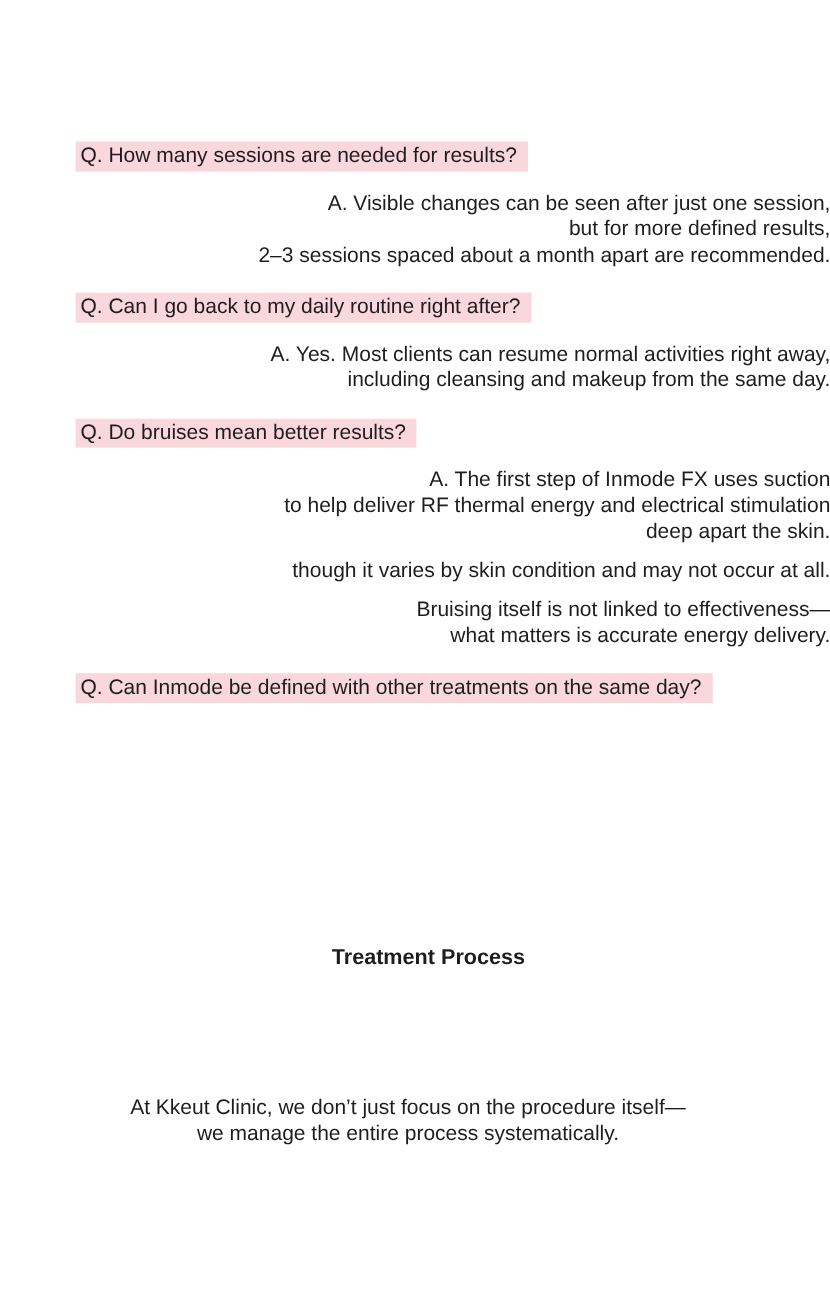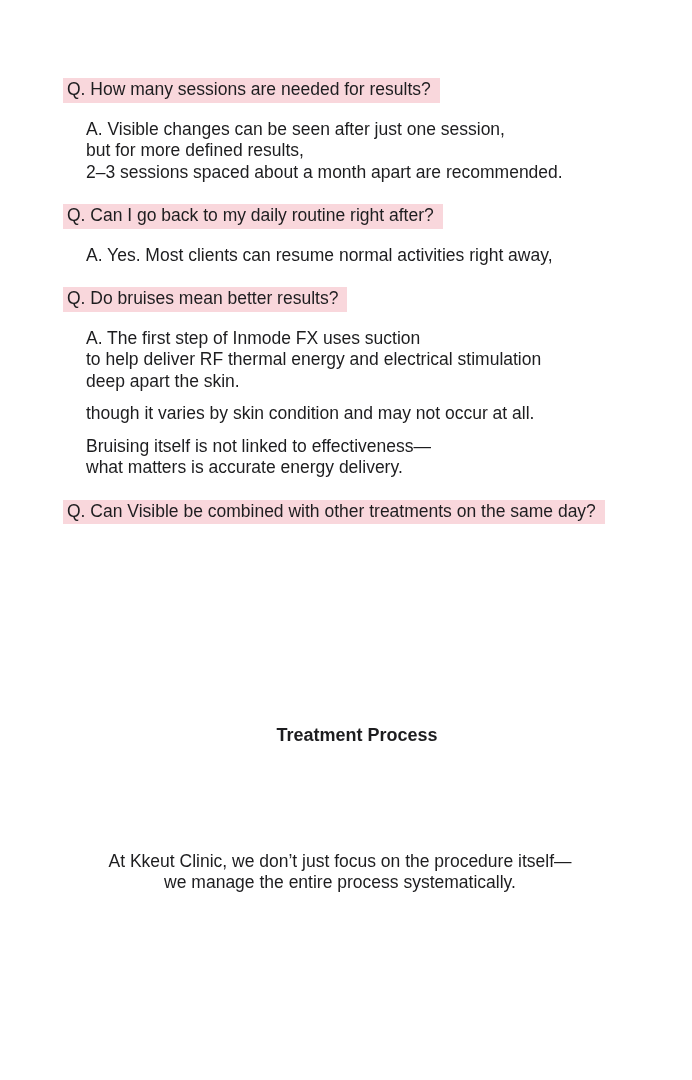--- a/index.html
+++ b/index.html
@@ -13,41 +13,42 @@
     height: 1080px;
     background: #ffffff;
     overflow: hidden;
     font-family: "Liberation Sans", "DejaVu Sans", sans-serif;
     font-size: 17.5px;
     line-height: 21.5px;
     color: #1d1d1f;
     -webkit-font-smoothing: antialiased;
   }
   .faq {
-    padding: 78px 0 0 63px;
+    padding: 118px 0 0 63px;
   }
   .faq-item {
     margin: 0 0 21px 0;
   }
   .faq-item:last-child {
     margin-bottom: 0;
   }
   .q {
     margin: 0 0 16px 0;
     font-size: 17.5px;
     font-weight: 400;
   }
   .hl {
     display: inline-block;
     background: #f9d7dc;
     color: inherit;
     padding: 1px 9px 2px 4px;
   }
   .a {
     margin-left: 23px;
+    text-align: right;
   }
   .para {
     margin: 0 0 11px 0;
   }
   .para:last-child {
     margin-bottom: 0;
   }
   .ln {
     display: block;
   }
@@ -80,20 +81,21 @@
           <span class="ln">2–3 sessions spaced about a month apart are recommended.</span>
         </p>
       </div>
     </article>
 
     <article class="faq-item">
       <h2 class="q"><mark class="hl">Q. Can I go back to my daily routine right after?</mark></h2>
       <div class="a">
         <p class="para">
           <span class="ln">A. Yes. Most clients can resume normal activities right away,</span>
+          <span class="ln">including cleansing and makeup from the same day.</span>
         </p>
       </div>
     </article>
 
     <article class="faq-item">
       <h2 class="q"><mark class="hl">Q. Do bruises mean better results?</mark></h2>
       <div class="a">
         <p class="para">
           <span class="ln">A. The first step of Inmode FX uses suction</span>
           <span class="ln">to help deliver RF thermal energy and electrical stimulation</span>
@@ -103,21 +105,21 @@
           <span class="ln">though it varies by skin condition and may not occur at all.</span>
         </p>
         <p class="para">
           <span class="ln">Bruising itself is not linked to effectiveness—</span>
           <span class="ln">what matters is accurate energy delivery.</span>
         </p>
       </div>
     </article>
 
     <article class="faq-item">
-      <h2 class="q"><mark class="hl">Q. Can Visible be combined with other treatments on the same day?</mark></h2>
+      <h2 class="q"><mark class="hl">Q. Can Inmode be defined with other treatments on the same day?</mark></h2>
     </article>
 
   </section>
 
   <h2 class="process-title">Treatment Process</h2>
 
   <p class="process-intro">
     <span class="ln">At Kkeut Clinic, we don’t just focus on the procedure itself—</span>
     <span class="ln">we manage the entire process systematically.</span>
   </p>

